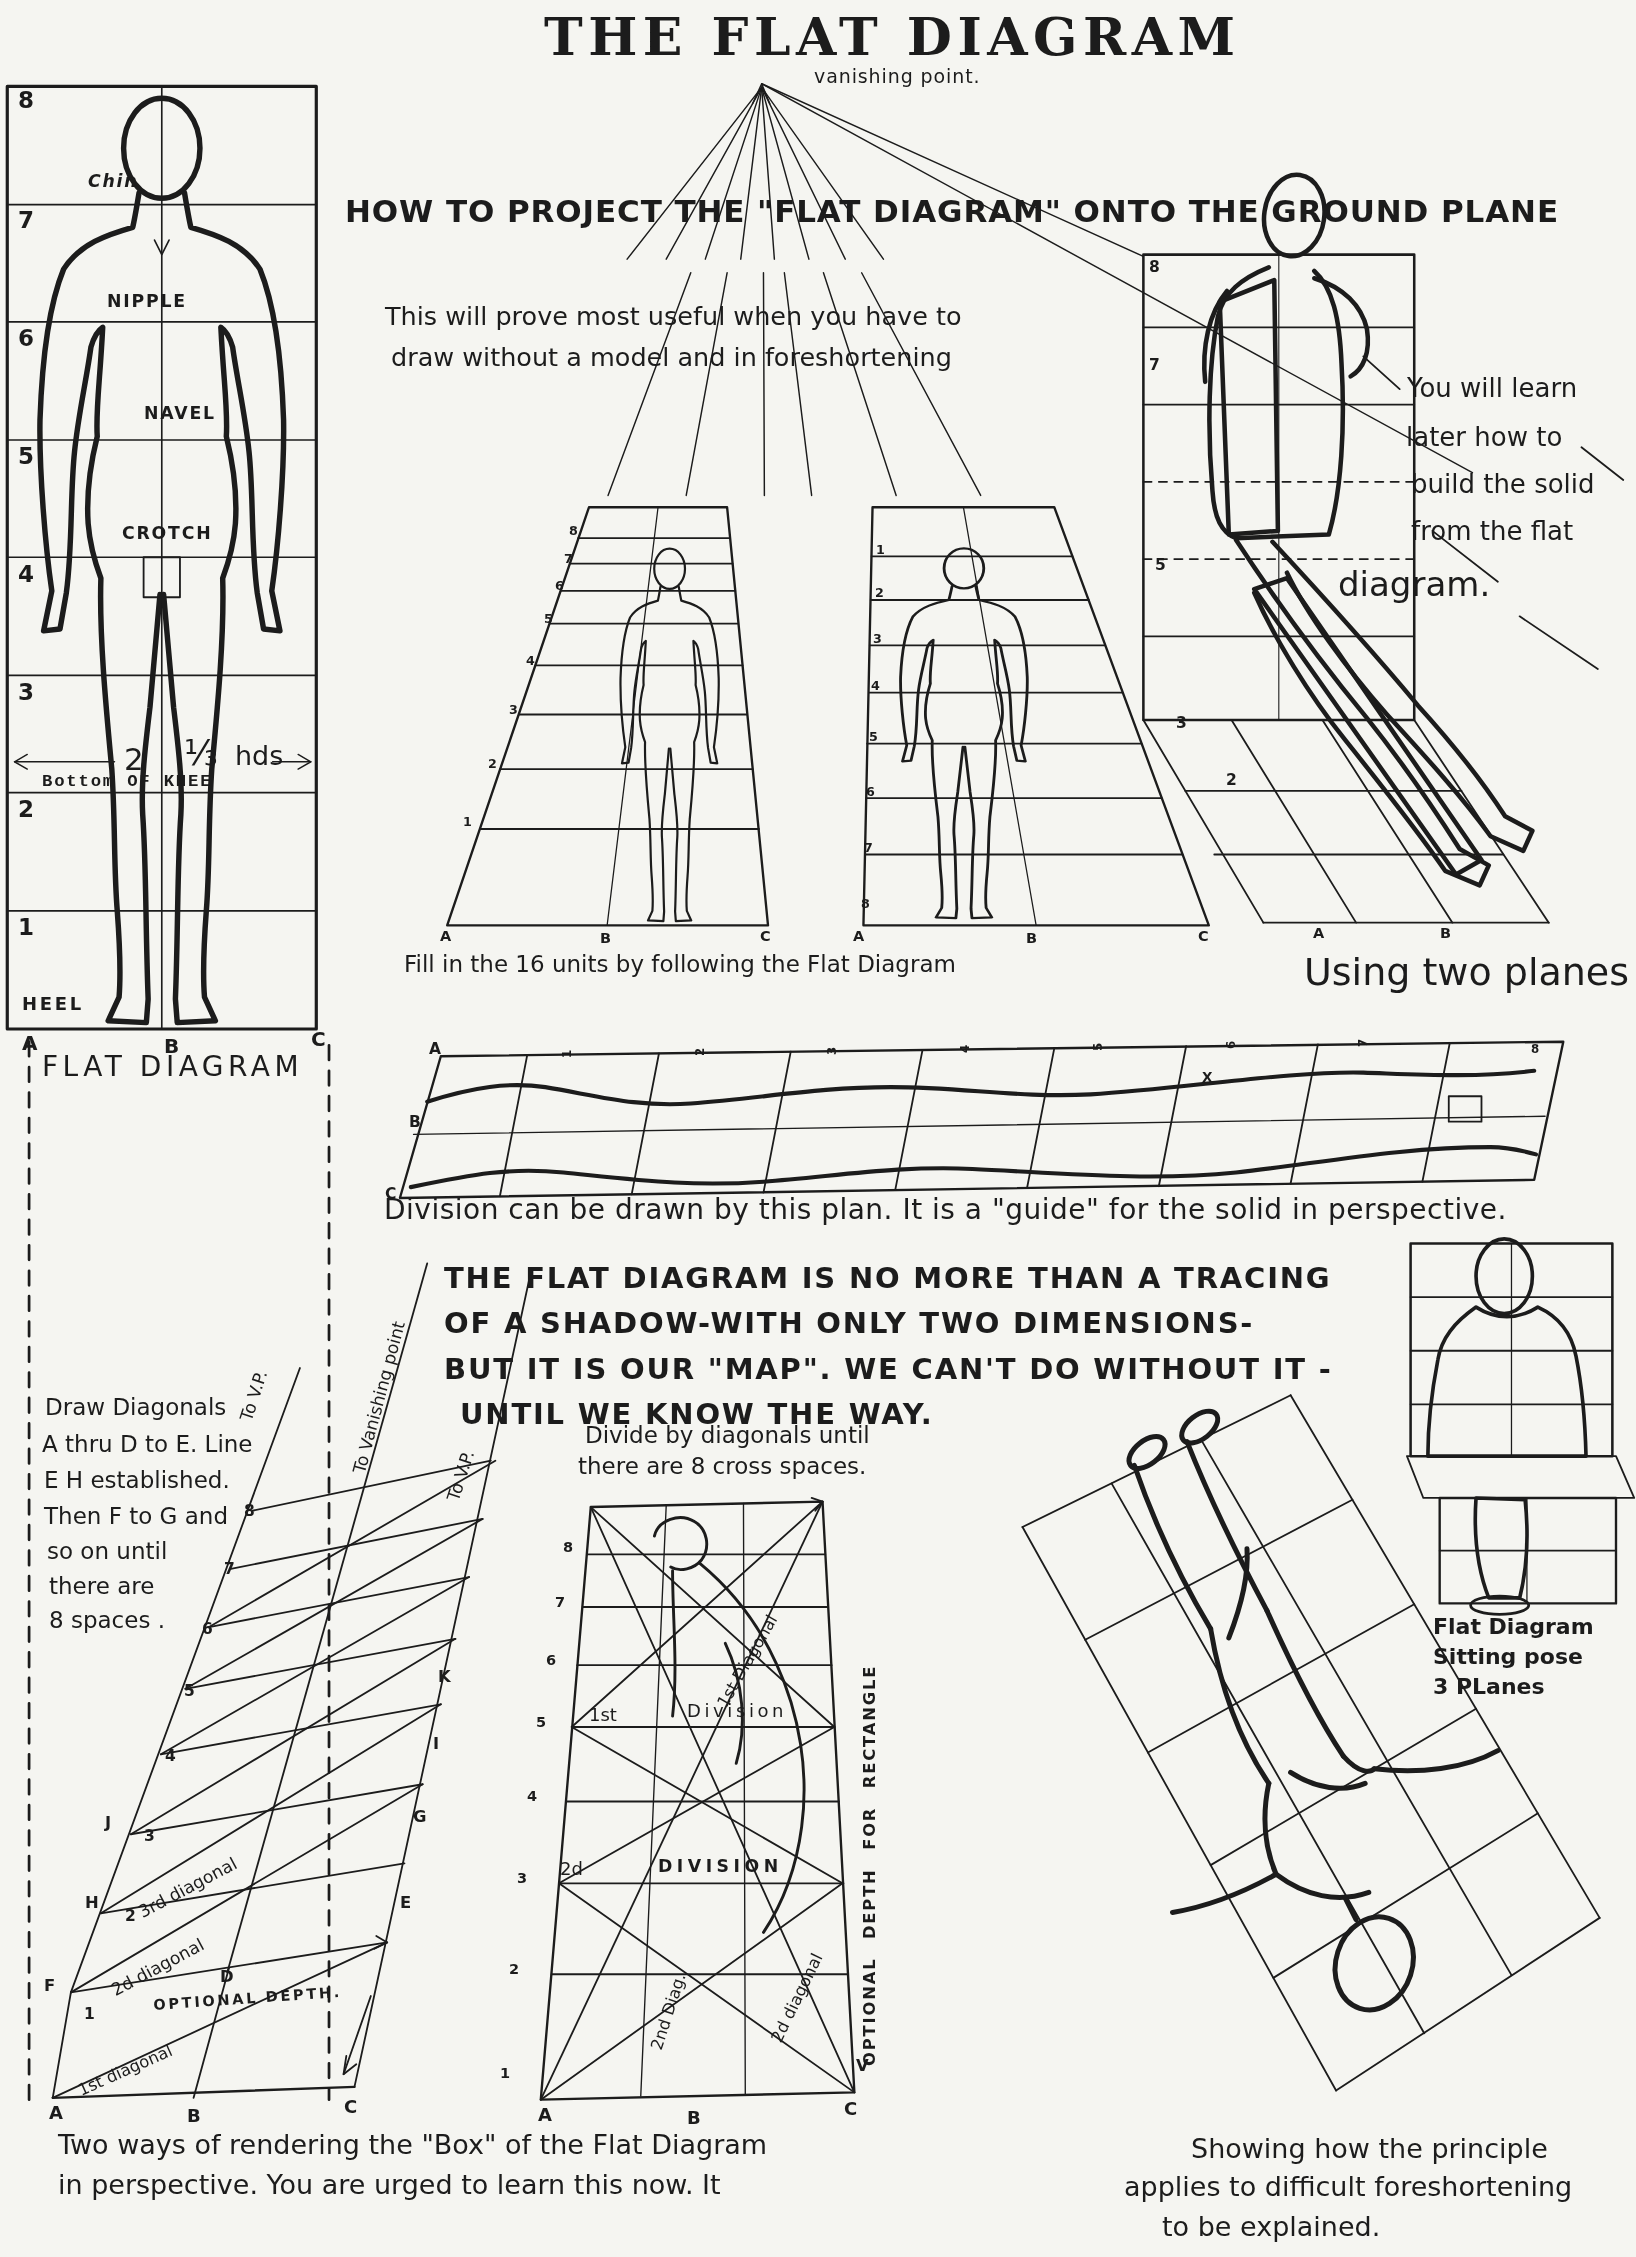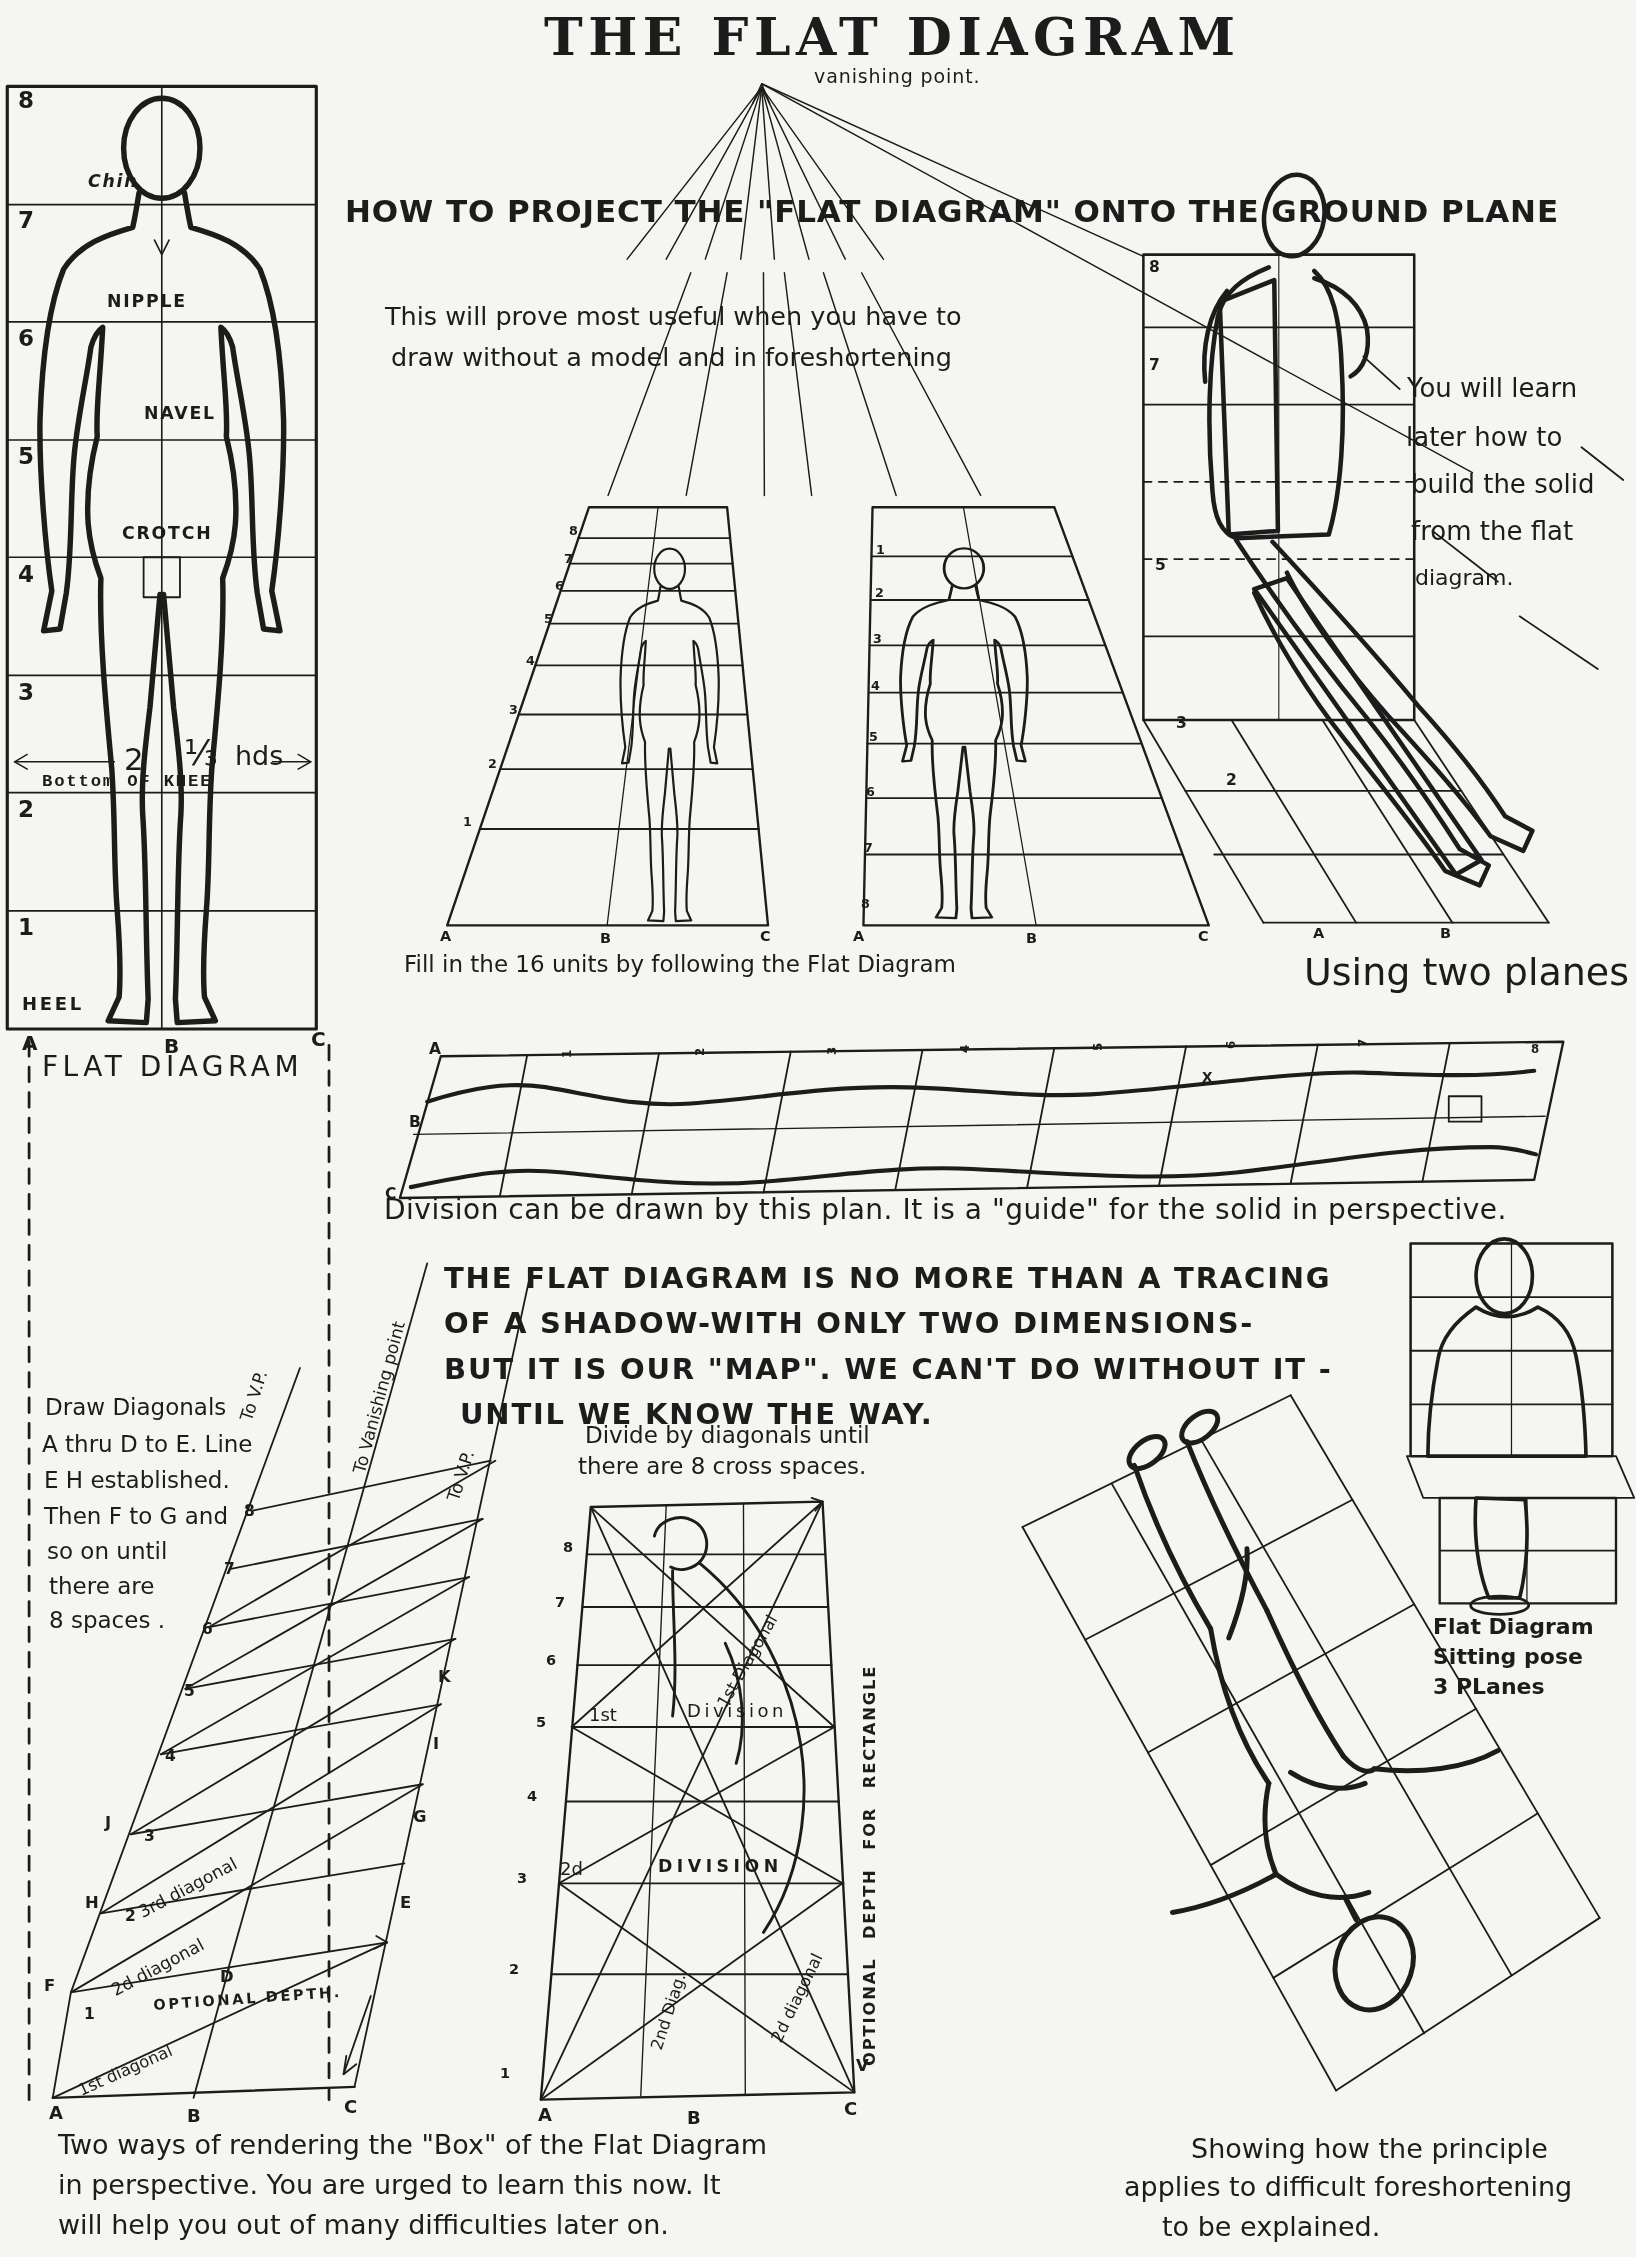--- a/index.html
+++ b/index.html
@@ -313,21 +313,21 @@
 <span class="lb b" style="left:1149px;top:358px;font-size:15.5px;">7</span>
 <span class="lb b" style="left:1155px;top:558px;font-size:15.5px;">5</span>
 <span class="lb b" style="left:1176px;top:716px;font-size:15.5px;">3</span>
 <span class="lb b" style="left:1226px;top:773px;font-size:15.5px;">2</span>
 <span class="lb b" style="left:1313px;top:926px;font-size:14.5px;">A</span>
 <span class="lb b" style="left:1440px;top:926px;font-size:14.5px;">B</span>
 <span class="lb" style="left:1407px;top:375px;font-size:26px;">You will learn</span>
 <span class="lb" style="left:1406px;top:424px;font-size:26px;">later how to</span>
 <span class="lb" style="left:1411px;top:471px;font-size:26px;">build the solid</span>
 <span class="lb" style="left:1411px;top:518px;font-size:26px;">from the flat</span>
-<span class="lb" style="left:1415px;top:567px;font-size:22px;">diagram.</span>
+<span class="lb" style="left:1338px;top:567px;font-size:34px;">diagram.</span>
 <span class="lb" style="left:1304px;top:953px;font-size:38px;">Using two planes</span>
 
 <span class="lb b" style="left:429px;top:1042px;font-size:15.5px;">A</span>
 <span class="lb b" style="left:409px;top:1115px;font-size:15.5px;">B</span>
 <span class="lb b" style="left:385px;top:1187px;font-size:15.5px;">C</span>
 <span class="lb b" style="left:562px;top:1058px;font-size:11.8px;transform:rotate(-90deg);">1</span>
 <span class="lb b" style="left:695px;top:1056px;font-size:11.8px;transform:rotate(-90deg);">2</span>
 <span class="lb b" style="left:827px;top:1055px;font-size:11.8px;transform:rotate(-90deg);">3</span>
 <span class="lb b" style="left:960px;top:1053px;font-size:11.8px;transform:rotate(-90deg);">4</span>
 <span class="lb b" style="left:1093px;top:1051px;font-size:11.8px;transform:rotate(-90deg);">5</span>
@@ -394,21 +394,20 @@
 <span class="lb" style="left:649px;top:2047px;font-size:16.4px;transform:rotate(-72deg);">2nd Diag.</span>
 <span class="lb" style="left:769px;top:2038px;font-size:16.4px;transform:rotate(-64deg);">2d diagonal</span>
 <span class="lb b" style="left:862px;top:2066px;font-size:16.4px;letter-spacing:1.8px;word-spacing:11px;transform:rotate(-90deg);">OPTIONAL   DEPTH   FOR   RECTANGLE</span>
 <span class="lb b" style="left:538px;top:2106px;font-size:18px;">A</span>
 <span class="lb b" style="left:687px;top:2109px;font-size:18px;">B</span>
 <span class="lb b" style="left:844px;top:2100px;font-size:18px;">C</span>
 <span class="lb b" style="left:856px;top:2058px;font-size:16.4px;">V</span>
 
 <span class="lb" style="left:58px;top:2131px;font-size:27px;">Two ways of rendering the "Box" of the Flat Diagram</span>
 <span class="lb" style="left:58px;top:2171px;font-size:27px;">in perspective. You are urged to learn this now. It</span>
-<span class="lb" style="left:58px;top:2211px;font-size:27px;">will help you out of many difficulties later on.</span>
 <span class="lb" style="left:1191px;top:2135px;font-size:27px;">Showing how the principle</span>
 <span class="lb" style="left:1124px;top:2173px;font-size:27px;">applies to difficult foreshortening</span>
 <span class="lb" style="left:1162px;top:2213px;font-size:27px;">to be explained.</span>
 
 <span class="lb b" style="left:1433px;top:1616px;font-size:22px;">Flat Diagram</span>
 <span class="lb b" style="left:1433px;top:1646px;font-size:22px;">Sitting pose</span>
 <span class="lb b" style="left:1433px;top:1676px;font-size:22px;">3 PLanes</span>
 
 </div>
 

